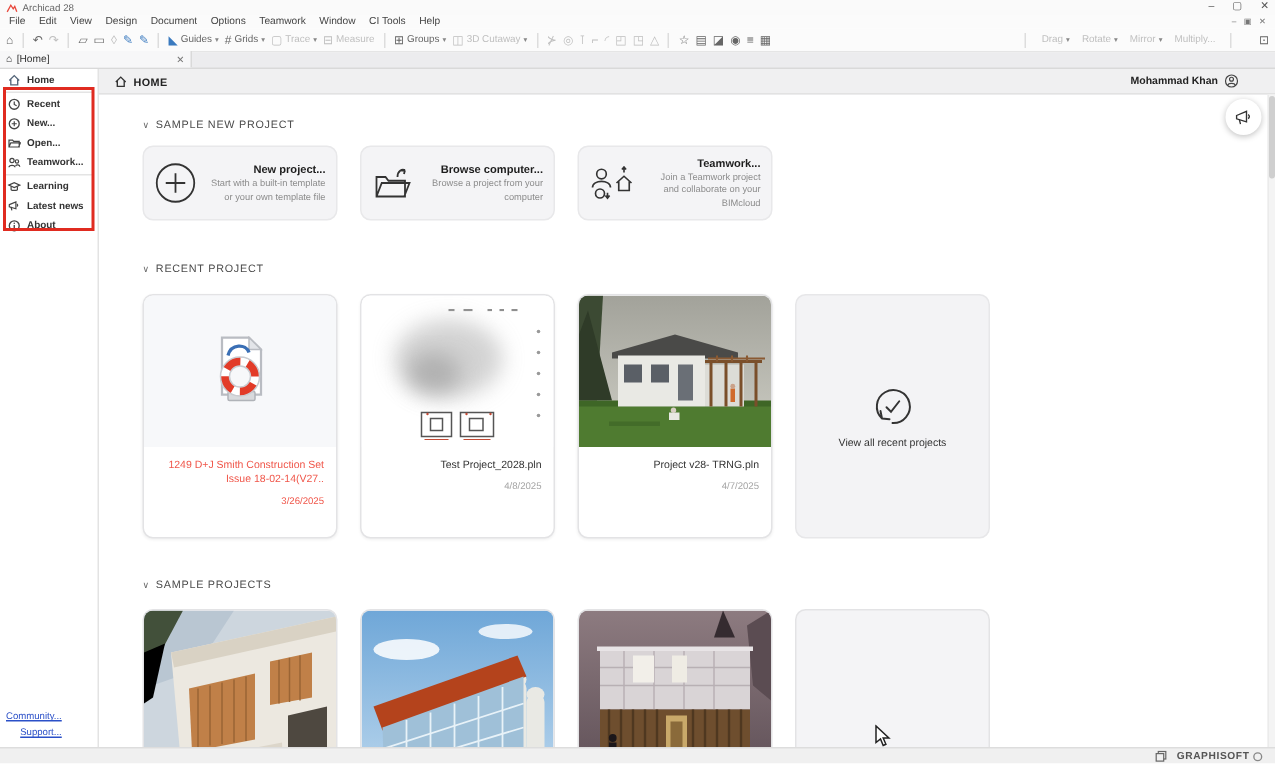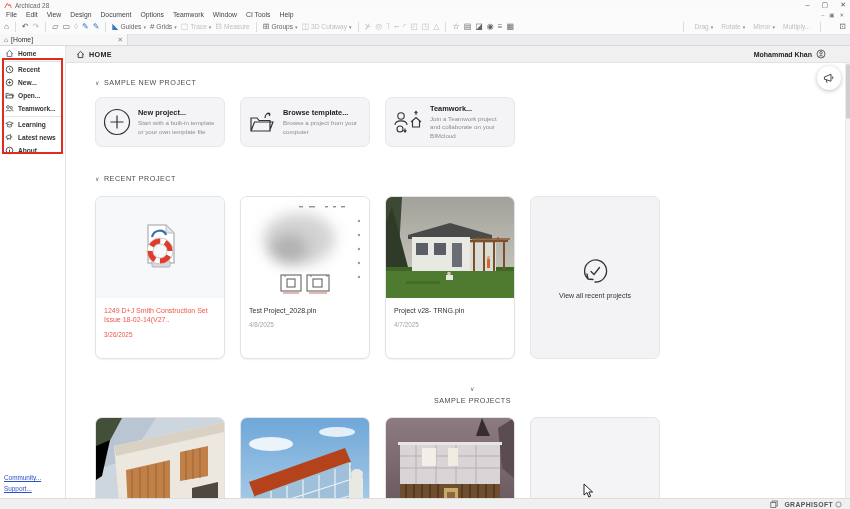--- a/index.html
+++ b/index.html
@@ -25,39 +25,39 @@
   .tbtn .caret { font-size:5px; color:#888; }
   .blue { color:#3a7abf; }
   .drag-group { margin-left:auto; display:flex; gap:8px; align-items:center; }
   .far-right { margin-left:8px; }
 
   .tabbar { height:11px; background:#ececee; display:flex; align-items:flex-end; border-bottom:1px solid #d9d9d9; }
   .tab { width:128px; height:11px; background:#f7f7f8; border-right:1px solid #d9d9d9; display:flex; align-items:center; gap:3px; padding:0 4px; font-size:6.8px; color:#333; }
   .tab .tab-close { margin-left:auto; color:#777; font-size:6.5px; }
 
   
-  .workspace { height:452px; display:flex; position:relative; }
+  .workspace { height:452px; display:flex; position:relative;text-align:right; }
   .sidebar { width:66px; background:#fff; border-right:1px solid #e3e3e3; position:relative; padding-top:1px; }
   .side-item { height:13px; display:flex; align-items:center; gap:4px; padding-left:5px; font-size:6.6px; font-weight:bold; color:#333; cursor:default; }
   .side-sep { border-top:1px solid #e4e4e4; margin:1px 3px; }
   .red-box { position:absolute; left:2px; top:12px; width:61px; height:96px; border:2px solid #e02b20; pointer-events:none; }
   .side-links { position:absolute; left:4px; bottom:6px; display:flex; flex-direction:column; gap:4px; }
   .side-links a { font-size:6.4px; color:#2b50c8; text-decoration:underline; cursor:pointer; }
 
   .main { flex:1; position:relative; background:#fff; overflow:hidden; }
   .main-header { height:17px; background:#f0f0f1; border-bottom:1px solid #e2e2e2; display:flex; align-items:center; padding:0 10px; }
   .main-header .htitle { font-size:7.2px; font-weight:bold; letter-spacing:.3px; color:#222; display:flex; gap:4px; align-items:center; }
   .main-header .user { margin-left:auto; display:flex; align-items:center; gap:4px; font-size:7px; font-weight:bold; color:#222; margin-right:14px; }
 
   .content { padding-left:29px; }
   .section-header { display:flex; align-items:center; gap:4px; font-size:7.2px; color:#4a4a4a; letter-spacing:.5px; cursor:default; }
   .section-header .chev { font-size:6px; color:#666; }
   .sh-start { margin-top:15px; }
   .sh-recent { margin-top:27px; }
-  .sh-samples { margin-top:26px;flex-direction:column; }
+  .sh-samples { margin-top:26px; }
 
   .cards { display:flex; gap:15px; }
   .start-cards { margin-top:10px; }
   .recent-cards { margin-top:13px; }
   .sample-cards { margin-top:12px; }
 
   .action-card { width:130px; height:50px; background:#f4f4f6; border:1px solid #e8e8ea; border-radius:7px; display:flex; align-items:center; padding:0 7px; gap:7px; cursor:pointer; }
   .action-card .ic { flex:0 0 auto; display:flex; }
   .action-card .txt .t { font-size:7.4px; font-weight:bold; color:#1d1d1d; margin-bottom:2px; }
   .action-card .txt .d { font-size:6.2px; color:#8c8c8c; line-height:1.3; }
@@ -362,21 +362,21 @@
           </span>
         </div>
         <div class="action-card">
           <span class="ic">
             <svg width="28" height="26" viewBox="0 0 28 26">
                 <path d="M3,9 H9 L11,11.5 H22 V22 H3 Z M3,22 L6.5,13 H25 L21.5,22" stroke="#333" stroke-width="1.2" fill="none"></path>
                 <path d="M17,9 C17,5 20,3.5 22,4.5 M22,4.5 L19.5,4.8 M22,4.5 L21.3,7" stroke="#333" stroke-width="1.2" fill="none"></path>
               </svg>
           </span>
           <span class="txt">
-            <div class="t">Browse template...</div>
+            <div class="t">Browse computer...</div>
             <div class="d">Browse a project from your computer</div>
           </span>
         </div>
         <div class="action-card">
           <span class="ic">
             <svg width="30" height="28" viewBox="0 0 30 28">
                 <circle cx="8" cy="8" r="3.2" stroke="#333" stroke-width="1.1" fill="none"></circle>
                 <path d="M2,17 C2,11.5 14,11.5 14,17" stroke="#333" stroke-width="1.1" fill="none"></path>
                 <circle cx="7" cy="21" r="3" stroke="#333" stroke-width="1.1" fill="none"></circle>
                 <path d="M18,14 L23,9.5 L28,14 M19.5,13 V19 H26.5 V13" stroke="#333" stroke-width="1.1" fill="none"></path>

